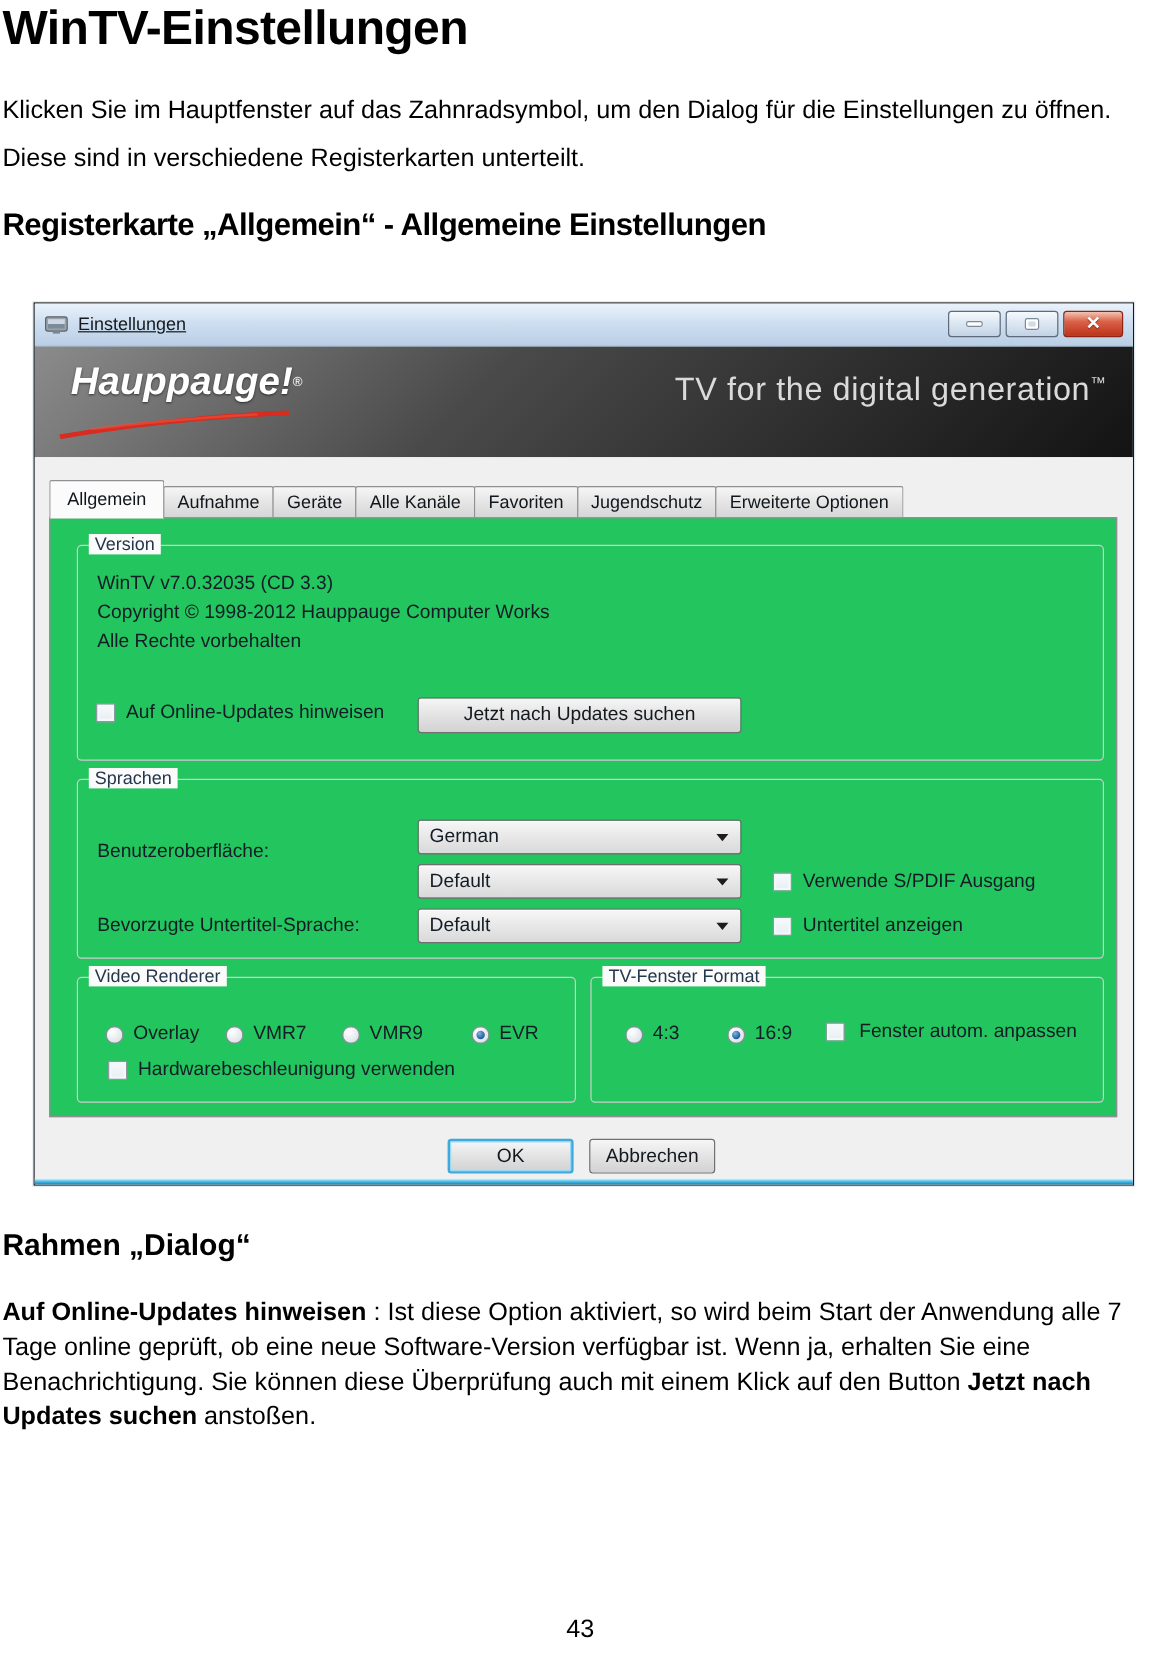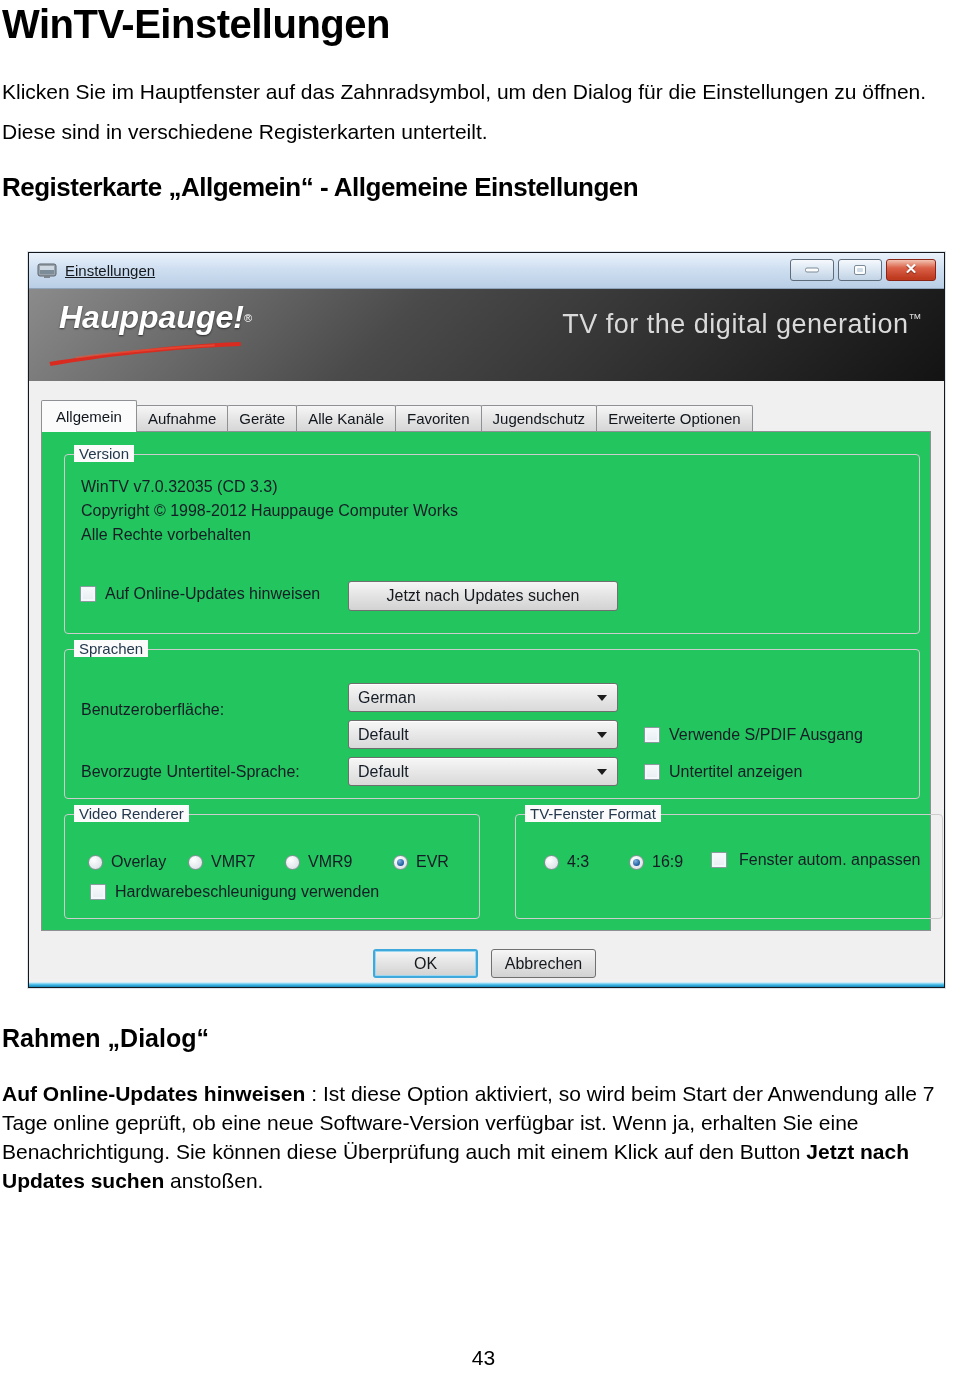--- a/index.html
+++ b/index.html
@@ -56,21 +56,21 @@
   .tabpage { position:absolute; left:12px; top:50px; width:890px; height:500px;
     background:#22c55e; border:1px solid #8e9093; z-index:2; }
 
   
   .group { position:absolute; border:1px solid #cdcdcd; border-radius:4px; }
   .group-title { position:absolute; top:-10px; left:9px; background:#fbfbfb; padding:0 5px; font-size:15px; color:#23384d; }
 
   .g-version { left:22px; top:22px; width:856px; height:180px; }
   .g-lang    { left:22px; top:217px; width:856px; height:150px; }
   .g-video   { left:22px; top:382px; width:416px; height:105px; }
-  .g-tv      { left:473px; top:382px; width:428px; height:105px; }
+  .g-tv      { left:450px; top:382px; width:428px; height:105px; }
 
   .ver-lines { position:absolute; left:16px; top:20px; font-size:16px; line-height:24px; color:#141c26; }
 
   
   .check { position:absolute; display:flex; align-items:center; gap:9px; cursor:pointer; }
   .cb { width:16px; height:16px; flex:0 0 auto; border:1px solid #8e99a1; border-radius:1px;
     background:linear-gradient(#f8fbfd, #e7edf2); box-shadow:inset 0 0 0 2px #f3f8fb; }
   .check-label { font-size:16px; color:#141c26; white-space:nowrap; }
 
   .radio { position:absolute; display:flex; align-items:center; gap:8px; cursor:pointer; }

